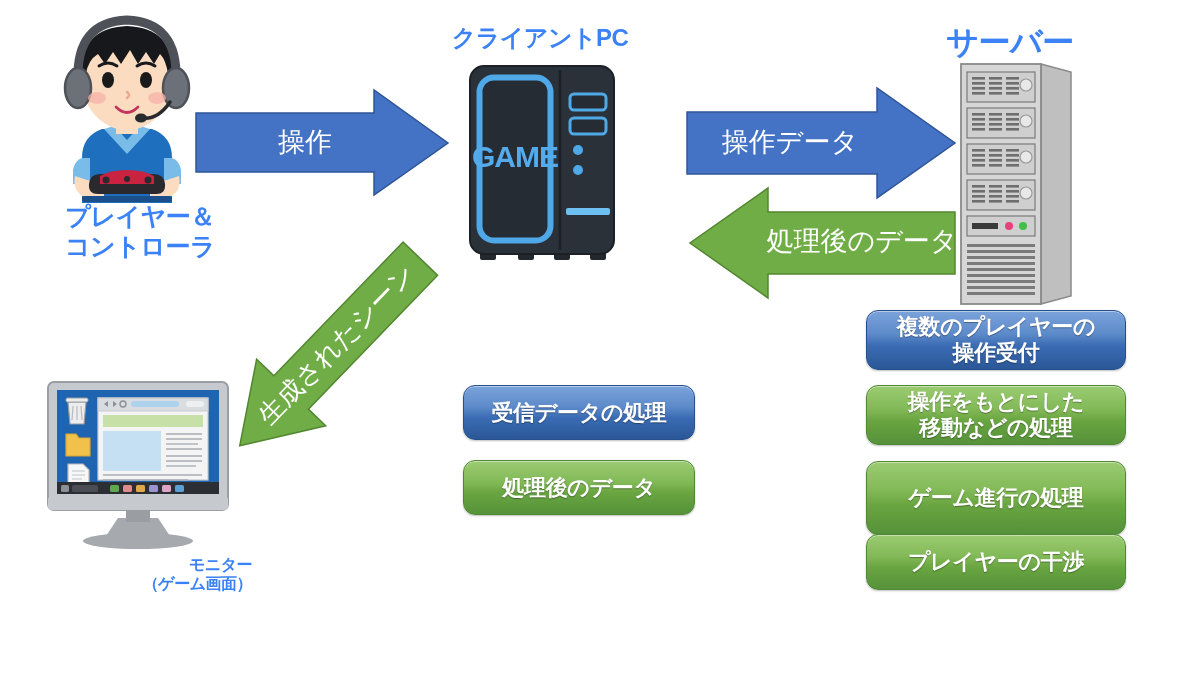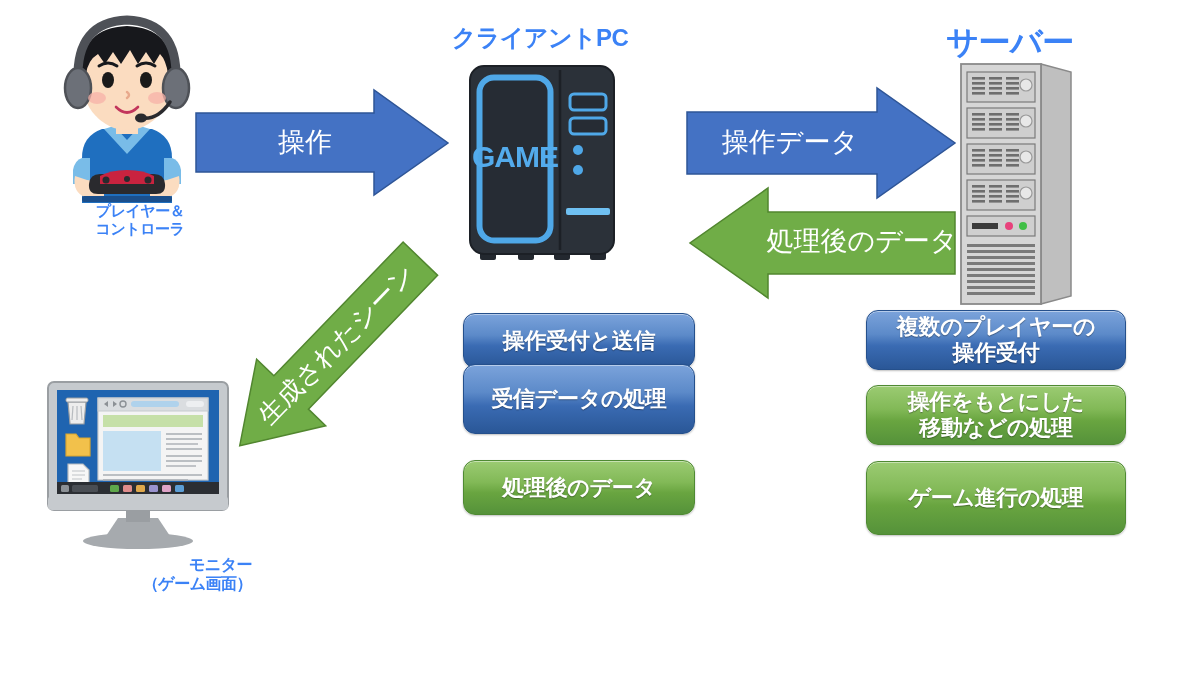--- a/index.html
+++ b/index.html
@@ -24,21 +24,21 @@
   .node-title {
     font-weight: bold;
     color: #3b82f6;
     text-align: center;
     line-height: 1.18;
     white-space: pre-line;
     letter-spacing: -0.5px;
   }
   .title-client { left: 430px; top: 24px; width: 220px; font-size: 24px; }
   .title-server { left: 900px; top: 24px; width: 220px; font-size: 32px; }
-  .caption-player { left: 20px; top: 202px; width: 240px; font-size: 15px; }
+  .caption-player { left: 20px; top: 202px; width: 240px; font-size: 25px; }
   .caption-monitor { left: 12px; top: 556px; width: 240px; font-size: 16px; text-align: right; }
 
   
   #arrow-layer { left: 0; top: 0; width: 1200px; height: 675px; }
   .arrow-label {
     fill: #ffffff;
     font-family: "Liberation Sans", "DejaVu Sans", sans-serif;
     font-size: 27px;
     font-weight: 400;
     text-anchor: middle;
@@ -359,23 +359,23 @@
   <div class="abs node-title title-client">クライアントPC</div>
 
   <div class="abs node-title title-server">サーバー</div>
 
   <div class="abs node-title caption-player">プレイヤー＆
 コントローラ</div>
 
   <div class="abs node-title caption-monitor">モニター
 （ゲーム画面）</div>
 
-  <div class="abs proc-box proc-blue client-box" style="top:313px; height:55px;">操作受付と送信</div>
-  <div class="abs proc-box proc-blue client-box" style="top:364px; height:70px;">受信データの処理</div>
+  <div class="abs proc-box proc-blue client-box" style="top:385px; height:55px;">受信データの処理</div>
   <div class="abs proc-box proc-green client-box" style="top:460px; height:55px;">処理後のデータ</div>
 
   <div class="abs proc-box proc-blue server-box" style="top:310px; height:60px;">複数のプレイヤーの
 操作受付</div>
   <div class="abs proc-box proc-green server-box" style="top:385px; height:60px;">操作をもとにした
 移動などの処理</div>
   <div class="abs proc-box proc-green server-box" style="top:461px; height:74px;">ゲーム進行の処理</div>
+  <div class="abs proc-box proc-green server-box" style="top:534px; height:56px;">プレイヤーの干渉</div>
 
 </div>
 
 </body></html>

